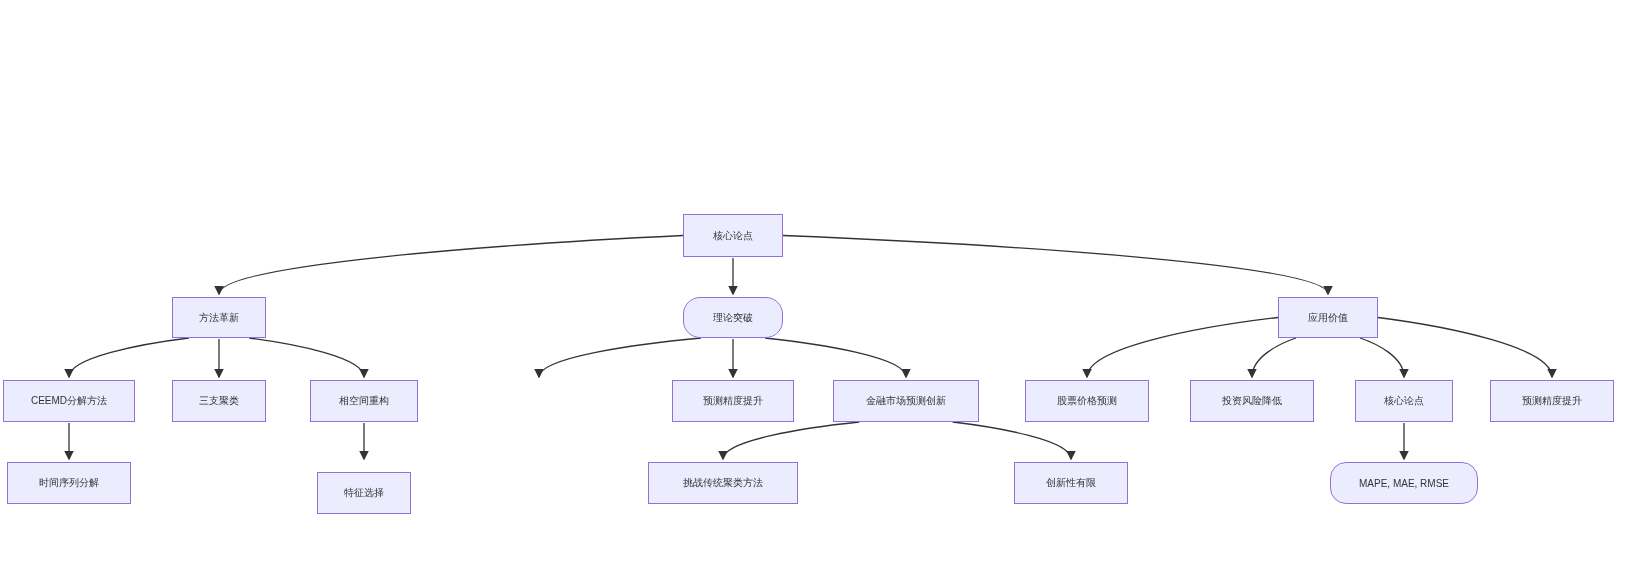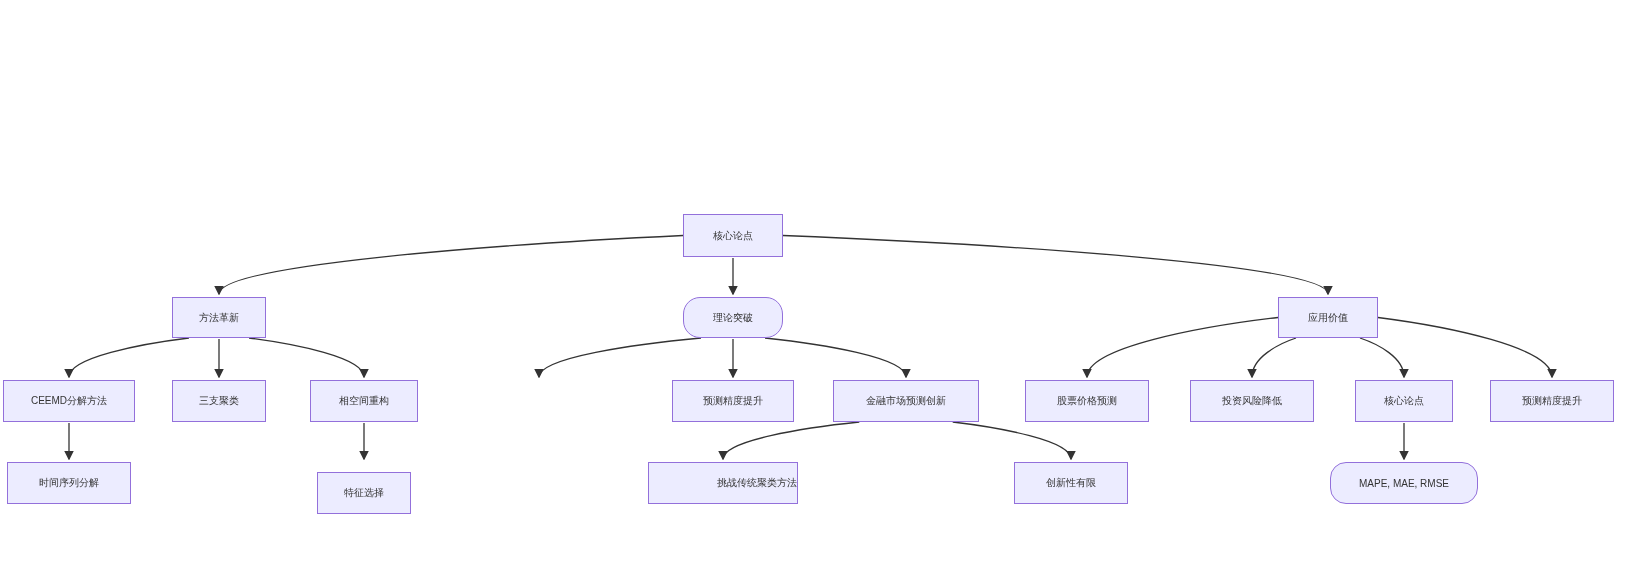--- a/index.html
+++ b/index.html
@@ -92,21 +92,21 @@
       </div>
       <div class="node" style="left: 1490px; top: 380px; width: 124px; height: 42px;">
         <span>预测精度提升</span>
       </div>
       <div class="node" style="left: 7px; top: 462px; width: 124px; height: 42px;">
         <span>时间序列分解</span>
       </div>
       <div class="node" style="left: 317px; top: 472px; width: 94px; height: 42px;">
         <span>特征选择</span>
       </div>
-      <div class="node" style="left: 648px; top: 462px; width: 150px; height: 42px; justify-content: flex-end;">
+      <div class="node" style="left: 648px; top: 462px; width: 150px; height: 42px;">
         <span>挑战传统聚类方法</span>
       </div>
       <div class="node" style="left: 1014px; top: 462px; width: 114px; height: 42px;">
         <span>创新性有限</span>
       </div>
       <div class="node" style="left: 1330px; top: 462px; width: 148px; height: 42px; border-radius: 16px;">
         <span>MAPE, MAE, RMSE</span>
       </div>
     </div>
 </div>

